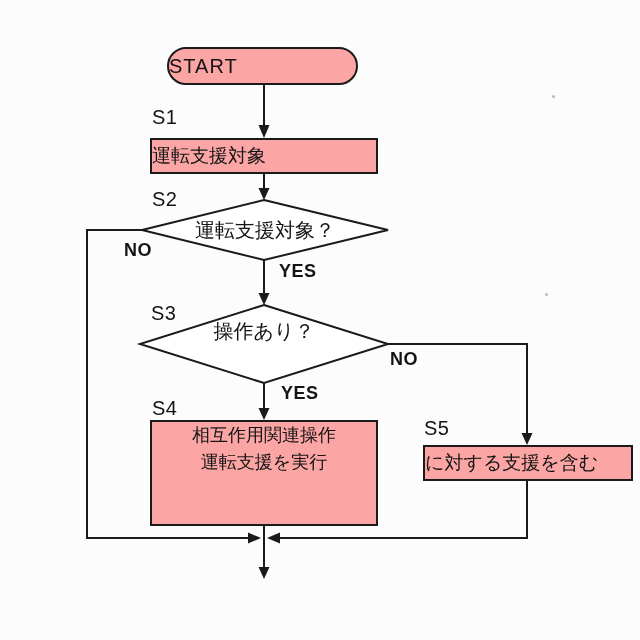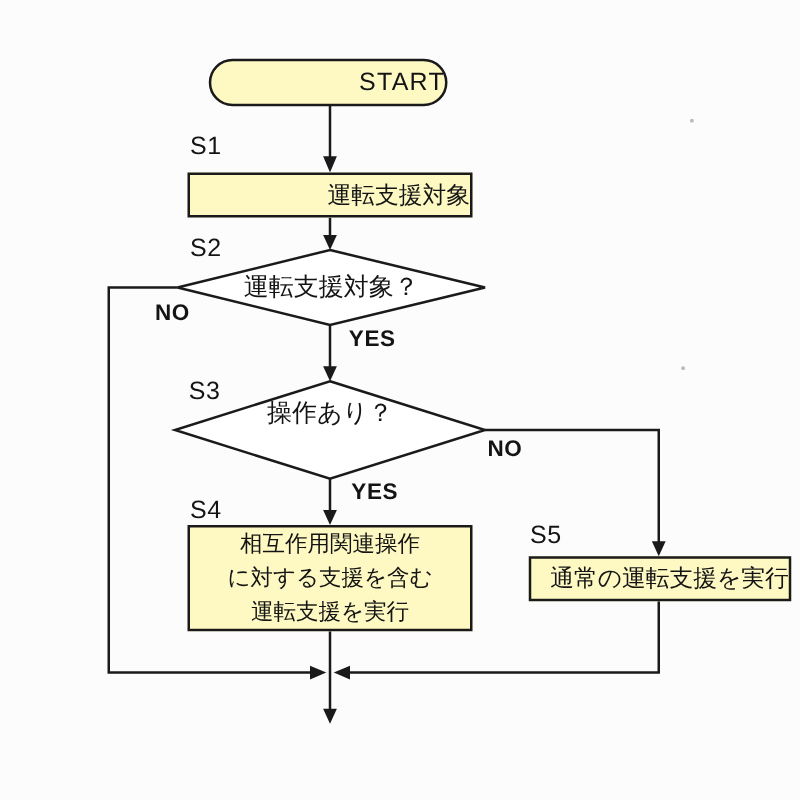--- a/index.html
+++ b/index.html
@@ -19,37 +19,37 @@
   .layer-svg {
     position: absolute;
     left: 0;
     top: 0;
     width: 640px;
     height: 640px;
   }
   .node {
     position: absolute;
     box-sizing: border-box;
-    background: #fef9c3;
+    background: #fca5a5;
     border: 2px solid #1a1a1a;
     display: flex;
     align-items: center;
-    justify-content: flex-end;
+    justify-content: flex-start;
     text-align: center;
   }
   .terminal {
     border-radius: 20px;
     font-size: 20px;
     letter-spacing: 1px;
   }
   .node-start  { left: 167px; top: 47px;  width: 191px; height: 38px; }
   .node-return { left: 168px; top: 580px; width: 195px; height: 42px; }
   .rect { font-size: 19px; }
   .node-s1 { left: 150px; top: 138px; width: 228px; height: 36px; }
-  .node-s4 { left: 150px; top: 420px; width: 228px; height: 85px;
+  .node-s4 { left: 150px; top: 420px; width: 228px; height: 106px;
              font-size: 18px; line-height: 27px; flex-direction: column; }
   .node-s5 { left: 423px; top: 445px; width: 210px; height: 36px; }
   .diamond-text {
     position: absolute;
     text-align: center;
     font-size: 20px;
     line-height: 26px;
   }
   .dt-s2 { left: 165px; top: 217px; width: 200px; }
   .dt-s3 { left: 164px; top: 318px; width: 200px; }
@@ -139,26 +139,25 @@
   <div class="step-label sl-s3">S3</div>
   <div class="diamond-text dt-s3">
     <div>操作あり？</div>
   </div>
   <div class="branch-label bl-s3-no">NO</div>
   <div class="branch-label bl-s3-yes">YES</div>
 
   <div class="step-label sl-s4">S4</div>
   <div class="node rect node-s4">
     <div>相互作用関連操作</div>
-    <div>に対する支援を含む</div>
     <div>運転支援を実行</div>
   </div>
 
   <div class="step-label sl-s5">S5</div>
   <div class="node rect node-s5">
-    <span>通常の運転支援を実行</span>
+    <span>に対する支援を含む</span>
   </div>
 
 
   <div class="speck" style="left:552px; top:95px;"></div>
   <div class="speck" style="left:545px; top:293px;"></div>
 
 </div>
 
 </body></html>

